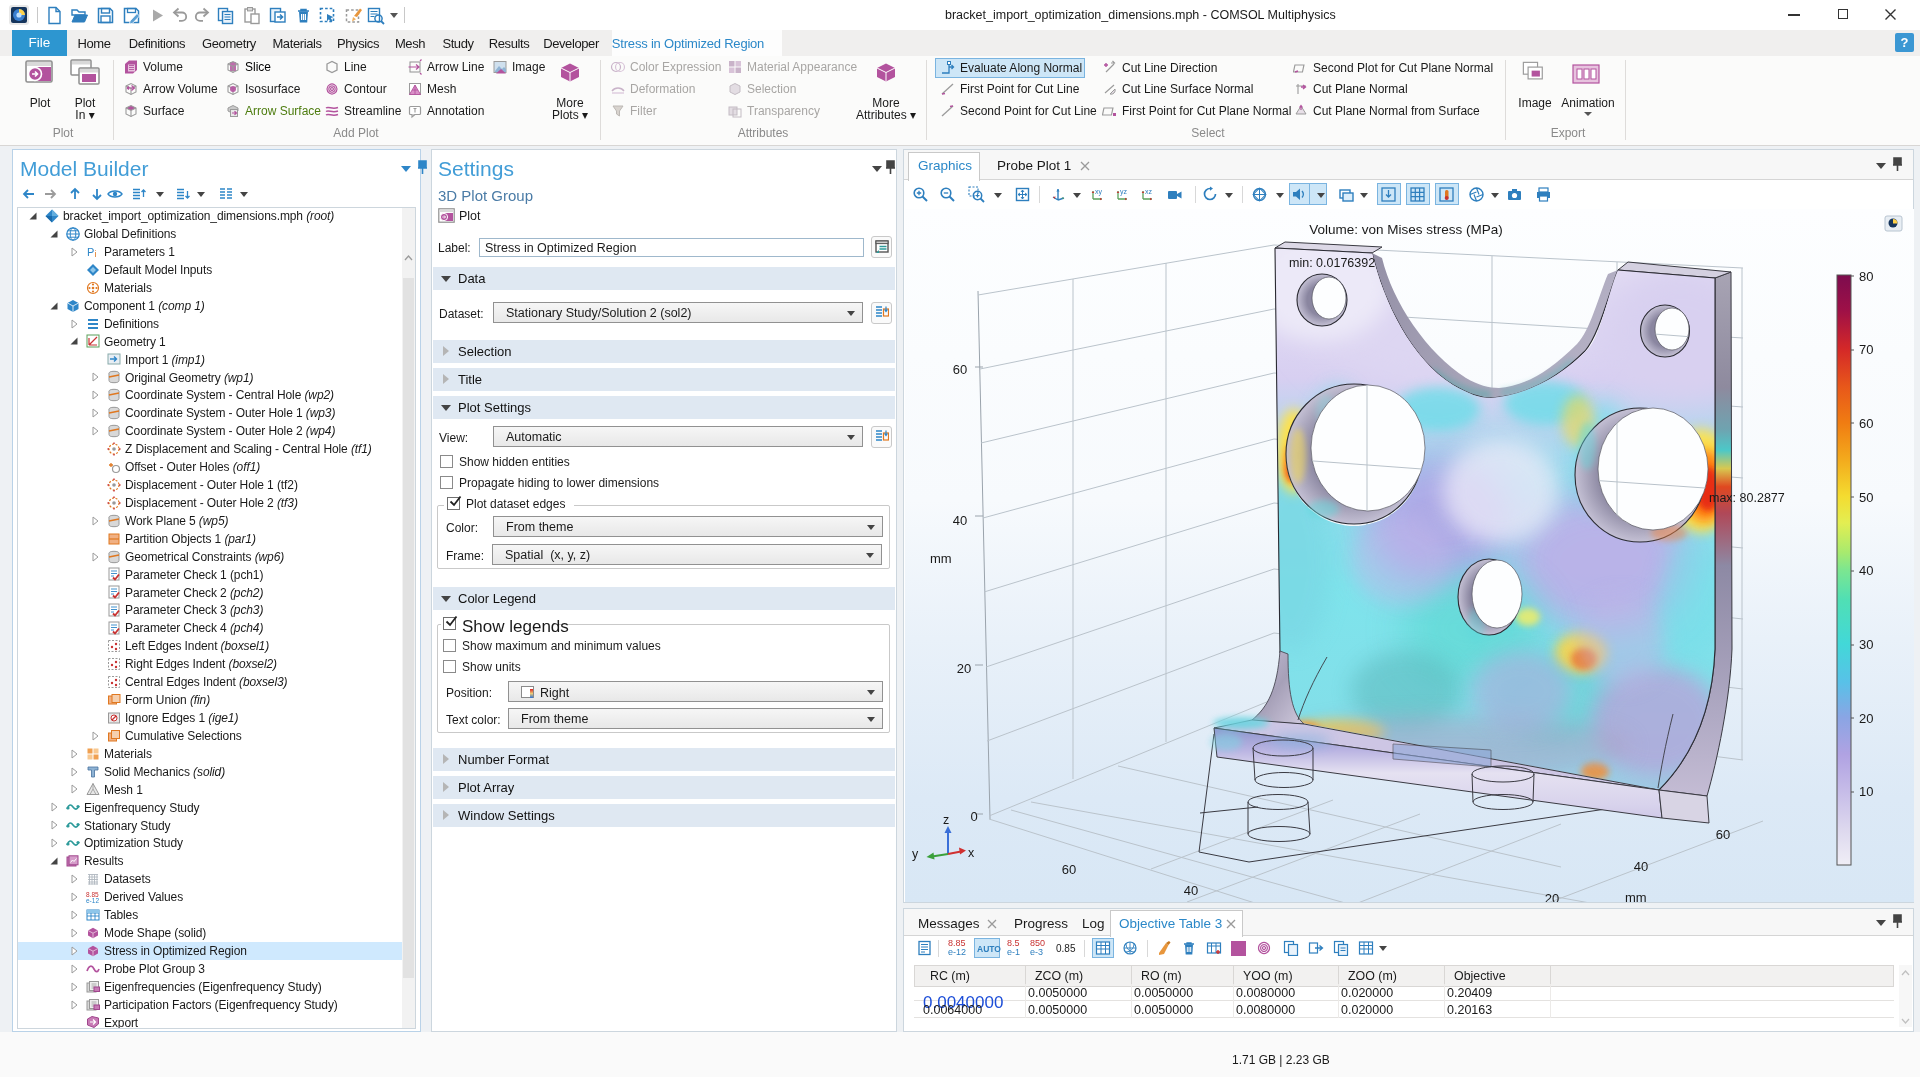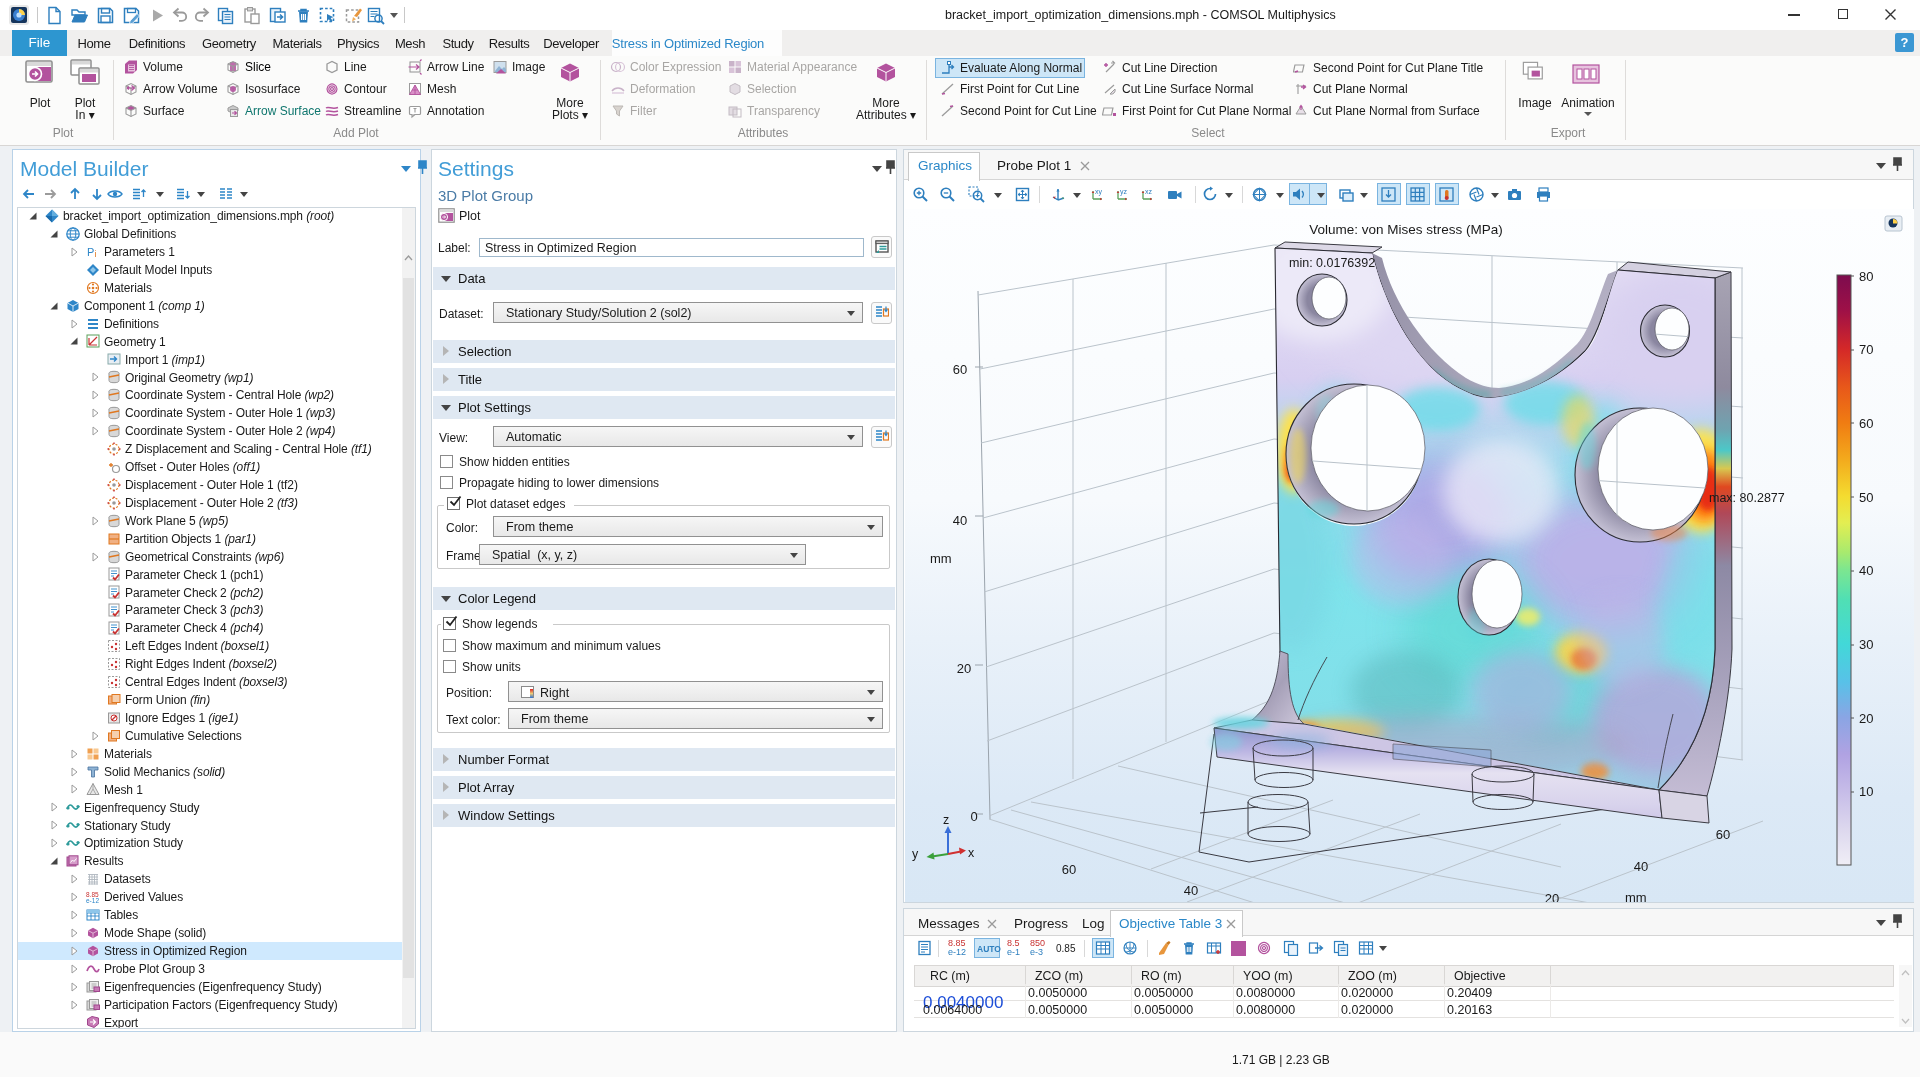--- a/index.html
+++ b/index.html
@@ -151,21 +151,21 @@
       <path d="M3 5 L8 2.5 L13 5 L13 11 L8 13.5 L3 11 Z" fill="none" stroke="#9b9b9b" stroke-width="1.1"></path>
       <path d="M3 5 L8 7.5 L13 5 M8 7.5 V13.5" fill="none" stroke="#9b9b9b" stroke-width="1.1"></path>
       <circle cx="8" cy="8" r="3" fill="#b3539e" opacity="0.9"></circle>
     </svg>
     <div class="abs txt" style="left:245px;top:26px;font-size:12px;color:#1a1a1a">Isosurface</div>
     <svg class="abs" style="left:225px;top:47px" width="16" height="16" viewBox="0 0 16 16">
       <path d="M3 5 L8 2.5 L13 5 L13 8 L8 10.5 L3 8 Z" fill="#c9c9c9" stroke="#9b9b9b"></path>
       <rect x="5.5" y="6.5" width="7" height="7" fill="#e8e8e8" stroke="#9b9b9b"></rect>
       <path d="M7 10 h4 M9.5 8.2 L11.5 10 L9.5 11.8" stroke="#b3539e" stroke-width="1.2" fill="none"></path>
     </svg>
-    <div class="abs txt" style="left:245px;top:48px;font-size:12px;color:#0f766e">Arrow Surface</div>
+    <div class="abs txt" style="left:245px;top:48px;font-size:12px;color:#4d7c0f">Arrow Surface</div>
     <svg class="abs" style="left:324px;top:3px" width="16" height="16" viewBox="0 0 16 16">
       <path d="M3 5 L8 2.5 L13 5 L13 11 L8 13.5 L3 11 Z" fill="none" stroke="#9b9b9b" stroke-width="1.3"></path>
     </svg>
     <div class="abs txt" style="left:344px;top:4px;font-size:12px;color:#1a1a1a">Line</div>
     <svg class="abs" style="left:324px;top:25px" width="16" height="16" viewBox="0 0 16 16">
       <path d="M8 8 m-5 0 a5 5 0 1 1 0 0.01 M8 8 m-3.2 0 a3.2 3.2 0 1 1 0 0.01 M8 8 m-1.4 0 a1.4 1.4 0 1 1 0 0.01" fill="none" stroke="#b3539e" stroke-width="1.2"></path>
     </svg>
     <div class="abs txt" style="left:344px;top:26px;font-size:12px;color:#1a1a1a">Contour</div>
     <svg class="abs" style="left:324px;top:47px" width="16" height="16" viewBox="0 0 16 16">
       <path d="M2 5 C5 3,8 7,14 4.5 M2 8.5 C5 6.5,8 10.5,14 8 M2 12 C5 10,8 14,14 11.5" fill="none" stroke="#b3539e" stroke-width="1.5"></path>
@@ -267,21 +267,21 @@
     <div class="abs txt" style="left:1122px;top:26px;font-size:12px;color:#1a1a1a">Cut Line Surface Normal</div>
     <svg class="abs" style="left:1102px;top:47px" width="16" height="16" viewBox="0 0 16 16">
       <rect x="3" y="5" width="9" height="7" fill="none" stroke="#9b9b9b" stroke-width="1.2" transform="skewX(-12)"></rect>
       <path d="M11 10 h3 v3 h-3 Z" fill="#b3539e"></path>
     </svg>
     <div class="abs txt" style="left:1122px;top:48px;font-size:12px;color:#1a1a1a">First Point for Cut Plane Normal</div>
     <svg class="abs" style="left:1293px;top:4px" width="16" height="16" viewBox="0 0 16 16">
       <rect x="3" y="5" width="9" height="7" fill="none" stroke="#9b9b9b" stroke-width="1.2" transform="skewX(-12)"></rect>
       <path d="M2 12 l3-1" stroke="#b3539e" stroke-width="1.5"></path>
     </svg>
-    <div class="abs txt" style="left:1313px;top:5px;font-size:12px;color:#1a1a1a">Second Point for Cut Plane Title</div>
+    <div class="abs txt" style="left:1313px;top:5px;font-size:12px;color:#1a1a1a">Second Plot for Cut Plane Normal</div>
     <svg class="abs" style="left:1293px;top:25px" width="16" height="16" viewBox="0 0 16 16">
       <path d="M5 3 v10 M3 5 h10" stroke="#9b9b9b" stroke-width="1.1"></path>
       <path d="M8 6 h4 M10 4 L12.5 6 L10 8" stroke="#b3539e" stroke-width="1.3" fill="none"></path>
     </svg>
     <div class="abs txt" style="left:1313px;top:26px;font-size:12px;color:#1a1a1a">Cut Plane Normal</div>
     <svg class="abs" style="left:1293px;top:47px" width="16" height="16" viewBox="0 0 16 16">
       <path d="M3 11 L8 3 L13 11 Z" fill="#e8e0e8" stroke="#9b9b9b"></path>
       <path d="M8 7 v-4 M6.5 4.5 L8 2.5 L9.5 4.5" stroke="#b3539e" stroke-width="1.2" fill="none"></path>
     </svg>
     <div class="abs txt" style="left:1313px;top:48px;font-size:12px;color:#1a1a1a">Cut Plane Normal from Surface</div>
@@ -774,35 +774,35 @@
     <svg class="abs" style="left:17px;top:345px" width="13" height="13" viewBox="0 0 13 13">
       <path d="M1.5 6.5 L5 10 L11.5 1.5" stroke="#222" stroke-width="1.8" fill="none"></path>
     </svg>
     <div class="abs txt" style="left:34px;top:347px;font-size:12px;color:#1a1a1a">Plot dataset edges</div>
     <div class="abs txt" style="left:14px;top:371px;font-size:12px;color:#1a1a1a">Color:</div>
     <div class="abs" style="left:61px;top:366px;width:390px;height:21px;border:1px solid #919191;background:linear-gradient(#f6f6f6,#e8e8e8)">
       <div class="txt" style="margin:3px 0 0 12px;font-size:12.5px;color:#1a1a1a">From theme</div>
       <div class="abs" style="right:7px;top:8px;width:0;height:0;border-left:4.5px solid transparent;border-right:4.5px solid transparent;border-top:5.5px solid #444"></div>
     </div>
     <div class="abs txt" style="left:14px;top:399px;font-size:12px;color:#1a1a1a">Frame:</div>
-    <div class="abs" style="left:47px;top:394px;width:327px;height:21px;border:1px solid #919191;background:linear-gradient(#f6f6f6,#e8e8e8)">
+    <div class="abs" style="left:60px;top:394px;width:390px;height:21px;border:1px solid #919191;background:linear-gradient(#f6f6f6,#e8e8e8)">
       <div class="txt" style="margin:3px 0 0 12px;font-size:12.5px;color:#1a1a1a">Spatial&nbsp;&nbsp;(x, y, z)</div>
       <div class="abs" style="right:7px;top:8px;width:0;height:0;border-left:4.5px solid transparent;border-right:4.5px solid transparent;border-top:5.5px solid #444"></div>
     </div>
     <div class="abs" style="left:1px;top:437px;width:462px;height:23px;background:#dfe8f2">
       <div class="abs" style="left:8px;top:9px;width:0;height:0;border-left:5px solid transparent;border-right:5px solid transparent;border-top:6px solid #444"></div>
       <div class="abs txt" style="left:25px;top:4px;font-size:13px;color:#111">Color Legend</div>
     </div>
     <div class="abs" style="left:5px;top:474px;width:453px;height:109px;border:1px solid #c9c9c9;border-radius:2px"></div>
     <div class="abs" style="left:9px;top:466px;width:112px;height:16px;background:#fff"></div>
     <div class="abs" style="left:11px;top:467px;width:13px;height:13px;border:1px solid #707070;background:#fff"></div>
     <svg class="abs" style="left:13px;top:465px" width="13" height="13" viewBox="0 0 13 13">
       <path d="M1.5 6.5 L5 10 L11.5 1.5" stroke="#222" stroke-width="1.8" fill="none"></path>
     </svg>
-    <div class="abs txt" style="left:30px;top:467px;font-size:12px;color:#1a1a1a">Show legends</div>
+    <div class="abs txt" style="left:30px;top:467px;font-size:17px;color:#1a1a1a">Show legends</div>
     <div class="abs" style="left:11px;top:489px;width:13px;height:13px;border:1px solid #8a8a8a;background:#fff"></div>
     <div class="abs txt" style="left:30px;top:489px;font-size:12px;color:#1a1a1a">Show maximum and minimum values</div>
     <div class="abs" style="left:11px;top:510px;width:13px;height:13px;border:1px solid #8a8a8a;background:#fff"></div>
     <div class="abs txt" style="left:30px;top:510px;font-size:12px;color:#1a1a1a">Show units</div>
     <div class="abs txt" style="left:14px;top:536px;font-size:12px;color:#1a1a1a">Position:</div>
     <div class="abs" style="left:76px;top:531px;width:375px;height:21px;border:1px solid #919191;background:linear-gradient(#f6f6f6,#e8e8e8)">
       <div class="txt" style="margin:3px 0 0 12px;font-size:12.5px;color:#1a1a1a"><span style="display:inline-block;width:13px;height:12px;border:1px solid #8a8a8a;background:#fff;margin-right:6px;position:relative;top:1px"><span style="display:inline-block;width:3px;height:9px;margin-left:8px;background:linear-gradient(#d22,#ec7,#2a6fd4)"></span></span>Right</div>
       <div class="abs" style="right:7px;top:8px;width:0;height:0;border-left:4.5px solid transparent;border-right:4.5px solid transparent;border-top:5.5px solid #444"></div>
     </div>
     <div class="abs txt" style="left:14px;top:563px;font-size:12px;color:#1a1a1a">Text color:</div>

